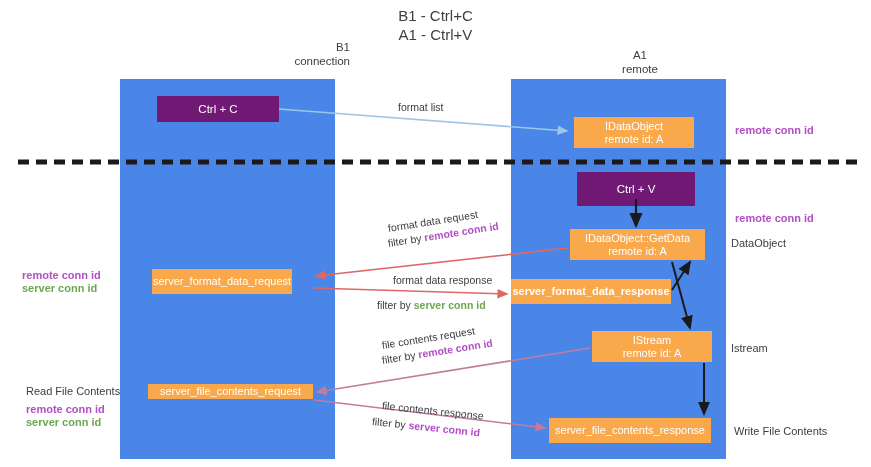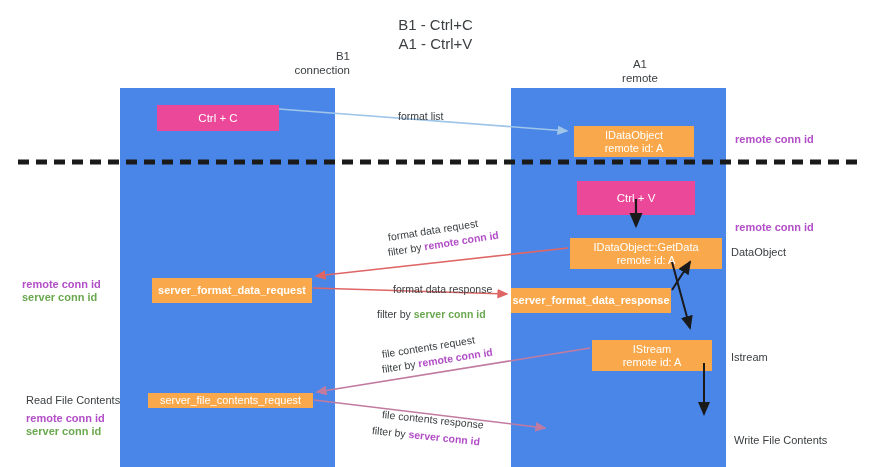--- a/index.html
+++ b/index.html
@@ -11,21 +11,21 @@
     font-family: "Liberation Sans", sans-serif;
     -webkit-font-smoothing: antialiased;
   }
   #canvas {
     position: relative;
     width: 871px;
     height: 467px;
     background: #ffffff;
     overflow: hidden;
   }
-  .abs { position: absolute; margin-top: 9px; }
+  .abs { position: absolute; }
 
   
   .title {
     left: 0; top: 6px;
     width: 871px;
     text-align: center;
     font-size: 15px;
     color: #3c4043;
     line-height: 19px;
     white-space: pre;
@@ -52,21 +52,21 @@
     justify-content: center;
     flex-direction: column;
     text-align: center;
     color: #ffffff;
     font-size: 11px;
     line-height: 13px;
     box-sizing: border-box;
     white-space: pre;
   }
   .box.orange { background: #f9a94c; }
-  .box.green  { background: #ec4899; color:#ffffff; font-size:11.5px; }
+  .box.green  { background: #701a75; color:#ffffff; font-size:11.5px; }
 
   
   .side-label {
     font-size: 11px;
     color: #3c4043;
     line-height: 14px;
     white-space: pre;
   }
   .label-purple {
     font-size: 11px;
@@ -119,32 +119,33 @@
   <div class="abs lane" style="left:120px; top:79px; width:215px; height:380px;"></div>
   <div class="abs lane" style="left:511px; top:79px; width:215px; height:380px;"></div>
 
   <div class="abs box green" style="left:157px; top:96px; width:122px; height:26px;">Ctrl + C</div>
 
   <div class="abs box orange" style="left:574px; top:117px; width:120px; height:31px;">IDataObject
 remote id: A</div>
 
   <div class="abs box green" style="left:577px; top:172px; width:118px; height:34px;">Ctrl + V</div>
 
-  <div class="abs box orange" style="left:570px; top:229px; width:152px; height:31px;">IDataObject::GetData
+  <div class="abs box orange" style="left:570px; top:229px; width:135px; height:31px;">IDataObject::GetData
 remote id: A</div>
 
-  <div class="abs box orange" style="left:152px; top:269px; width:160px; height:25px;font-weight:bold;">server_format_data_request</div>
+  <div class="abs box orange" style="left:152px; top:269px; width:140px; height:25px;">server_format_data_request</div>
 
   <div class="abs box orange" style="left:511px; top:279px; width:160px; height:25px;font-weight:bold;">server_format_data_response</div>
 
   <div class="abs box orange" style="left:592px; top:331px; width:120px; height:31px;">IStream
 remote id: A</div>
 
   <div class="abs box orange" style="left:148px; top:384px; width:165px; height:15px;">server_file_contents_request</div>
 
+  <div class="abs box orange" style="left:549px; top:418px; width:162px; height:25px;">server_file_contents_response</div>
 
   <svg class="overlay">
     <defs>
       <marker id="ar-blue" markerWidth="7" markerHeight="7" refX="6" refY="3" orient="auto">
         <path d="M0,0 L7,3 L0,6 z" fill="#9fc5e8"></path>
       </marker>
       <marker id="ar-red" markerWidth="7" markerHeight="7" refX="6" refY="3" orient="auto">
         <path d="M0,0 L7,3 L0,6 z" fill="#e06666"></path>
       </marker>
       <marker id="ar-mag" markerWidth="7" markerHeight="7" refX="6" refY="3" orient="auto">

